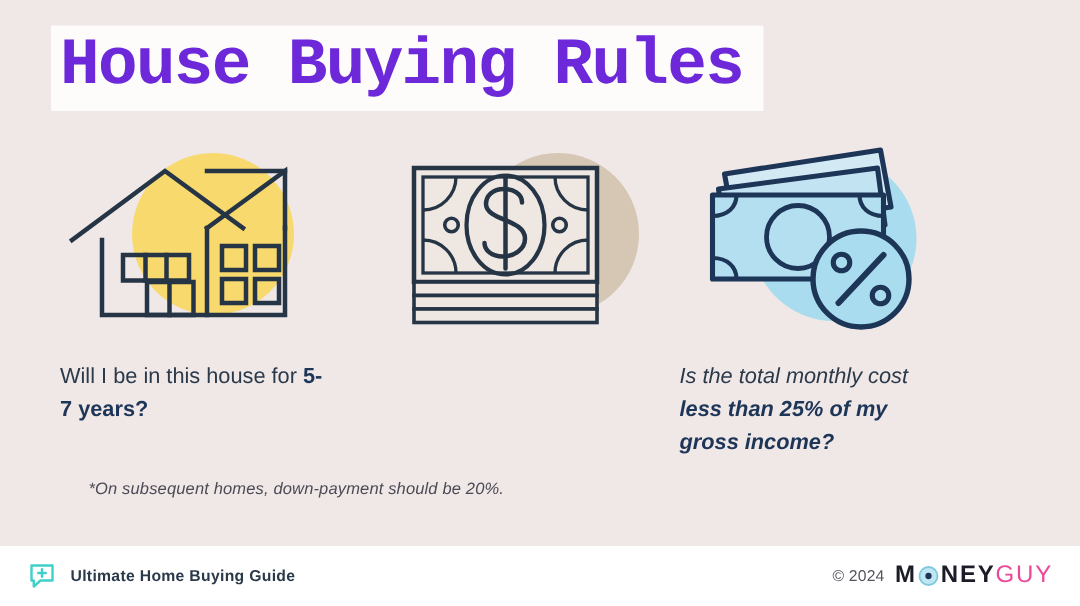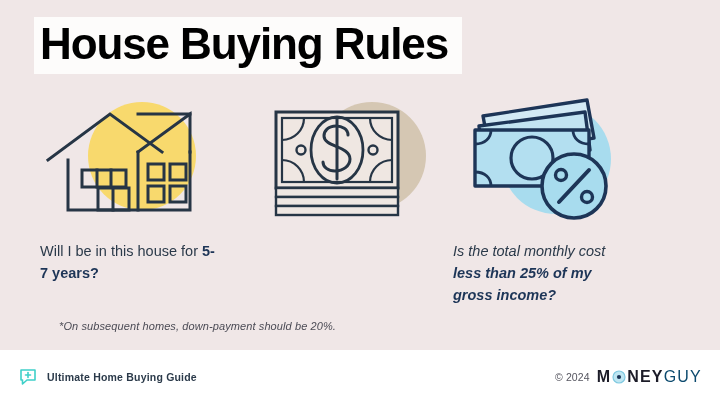--- a/index.html
+++ b/index.html
@@ -23,25 +23,25 @@
 
   
   .title-wrap {
     position: absolute;
     left: 34px;
     top: 17px;
     background: #fdfcfb;
     padding: 3px 14px 6px 6px;
   }
   .title {
-    font-family: Liberation Sans, sans-serif;
+    font-family: Liberation Mono, monospace;
     font-size: 44px;
     line-height: 48px;
     font-weight: bold;
-    color: #000000;
+    color: #6d28d9;
     letter-spacing: -1.1px;
     white-space: nowrap;
   }
 
   
   .columns {
     position: absolute;
     left: 0;
     top: 92px;
     width: 588px;
@@ -109,21 +109,21 @@
     letter-spacing: 0.1px;
     font-style: italic;
   }
 
   
   .footer {
     position: absolute;
     left: 0;
     bottom: 0;
     width: 720px;
-    height: 54px;
+    height: 40px;
     background: #ffffff;
     display: flex;
     align-items: center;
     justify-content: space-between;
     padding: 0 18px;
     box-sizing: border-box;
   }
   .footer-left {
     display: flex;
     align-items: center;
@@ -151,21 +151,21 @@
     align-items: center;
     font-size: 16px;
     letter-spacing: 1.2px;
   }
   .logo-money {
     font-weight: bold;
     color: #1c1c28;
   }
   .logo-guy {
     font-weight: normal;
-    color: #0c4a6e;
+    color: #ec4899;
   }
   .logo-o {
     display: inline-flex;
     align-items: center;
     justify-content: center;
     margin: 0 1px;
   }
 </style>
 </head>
 <body>

